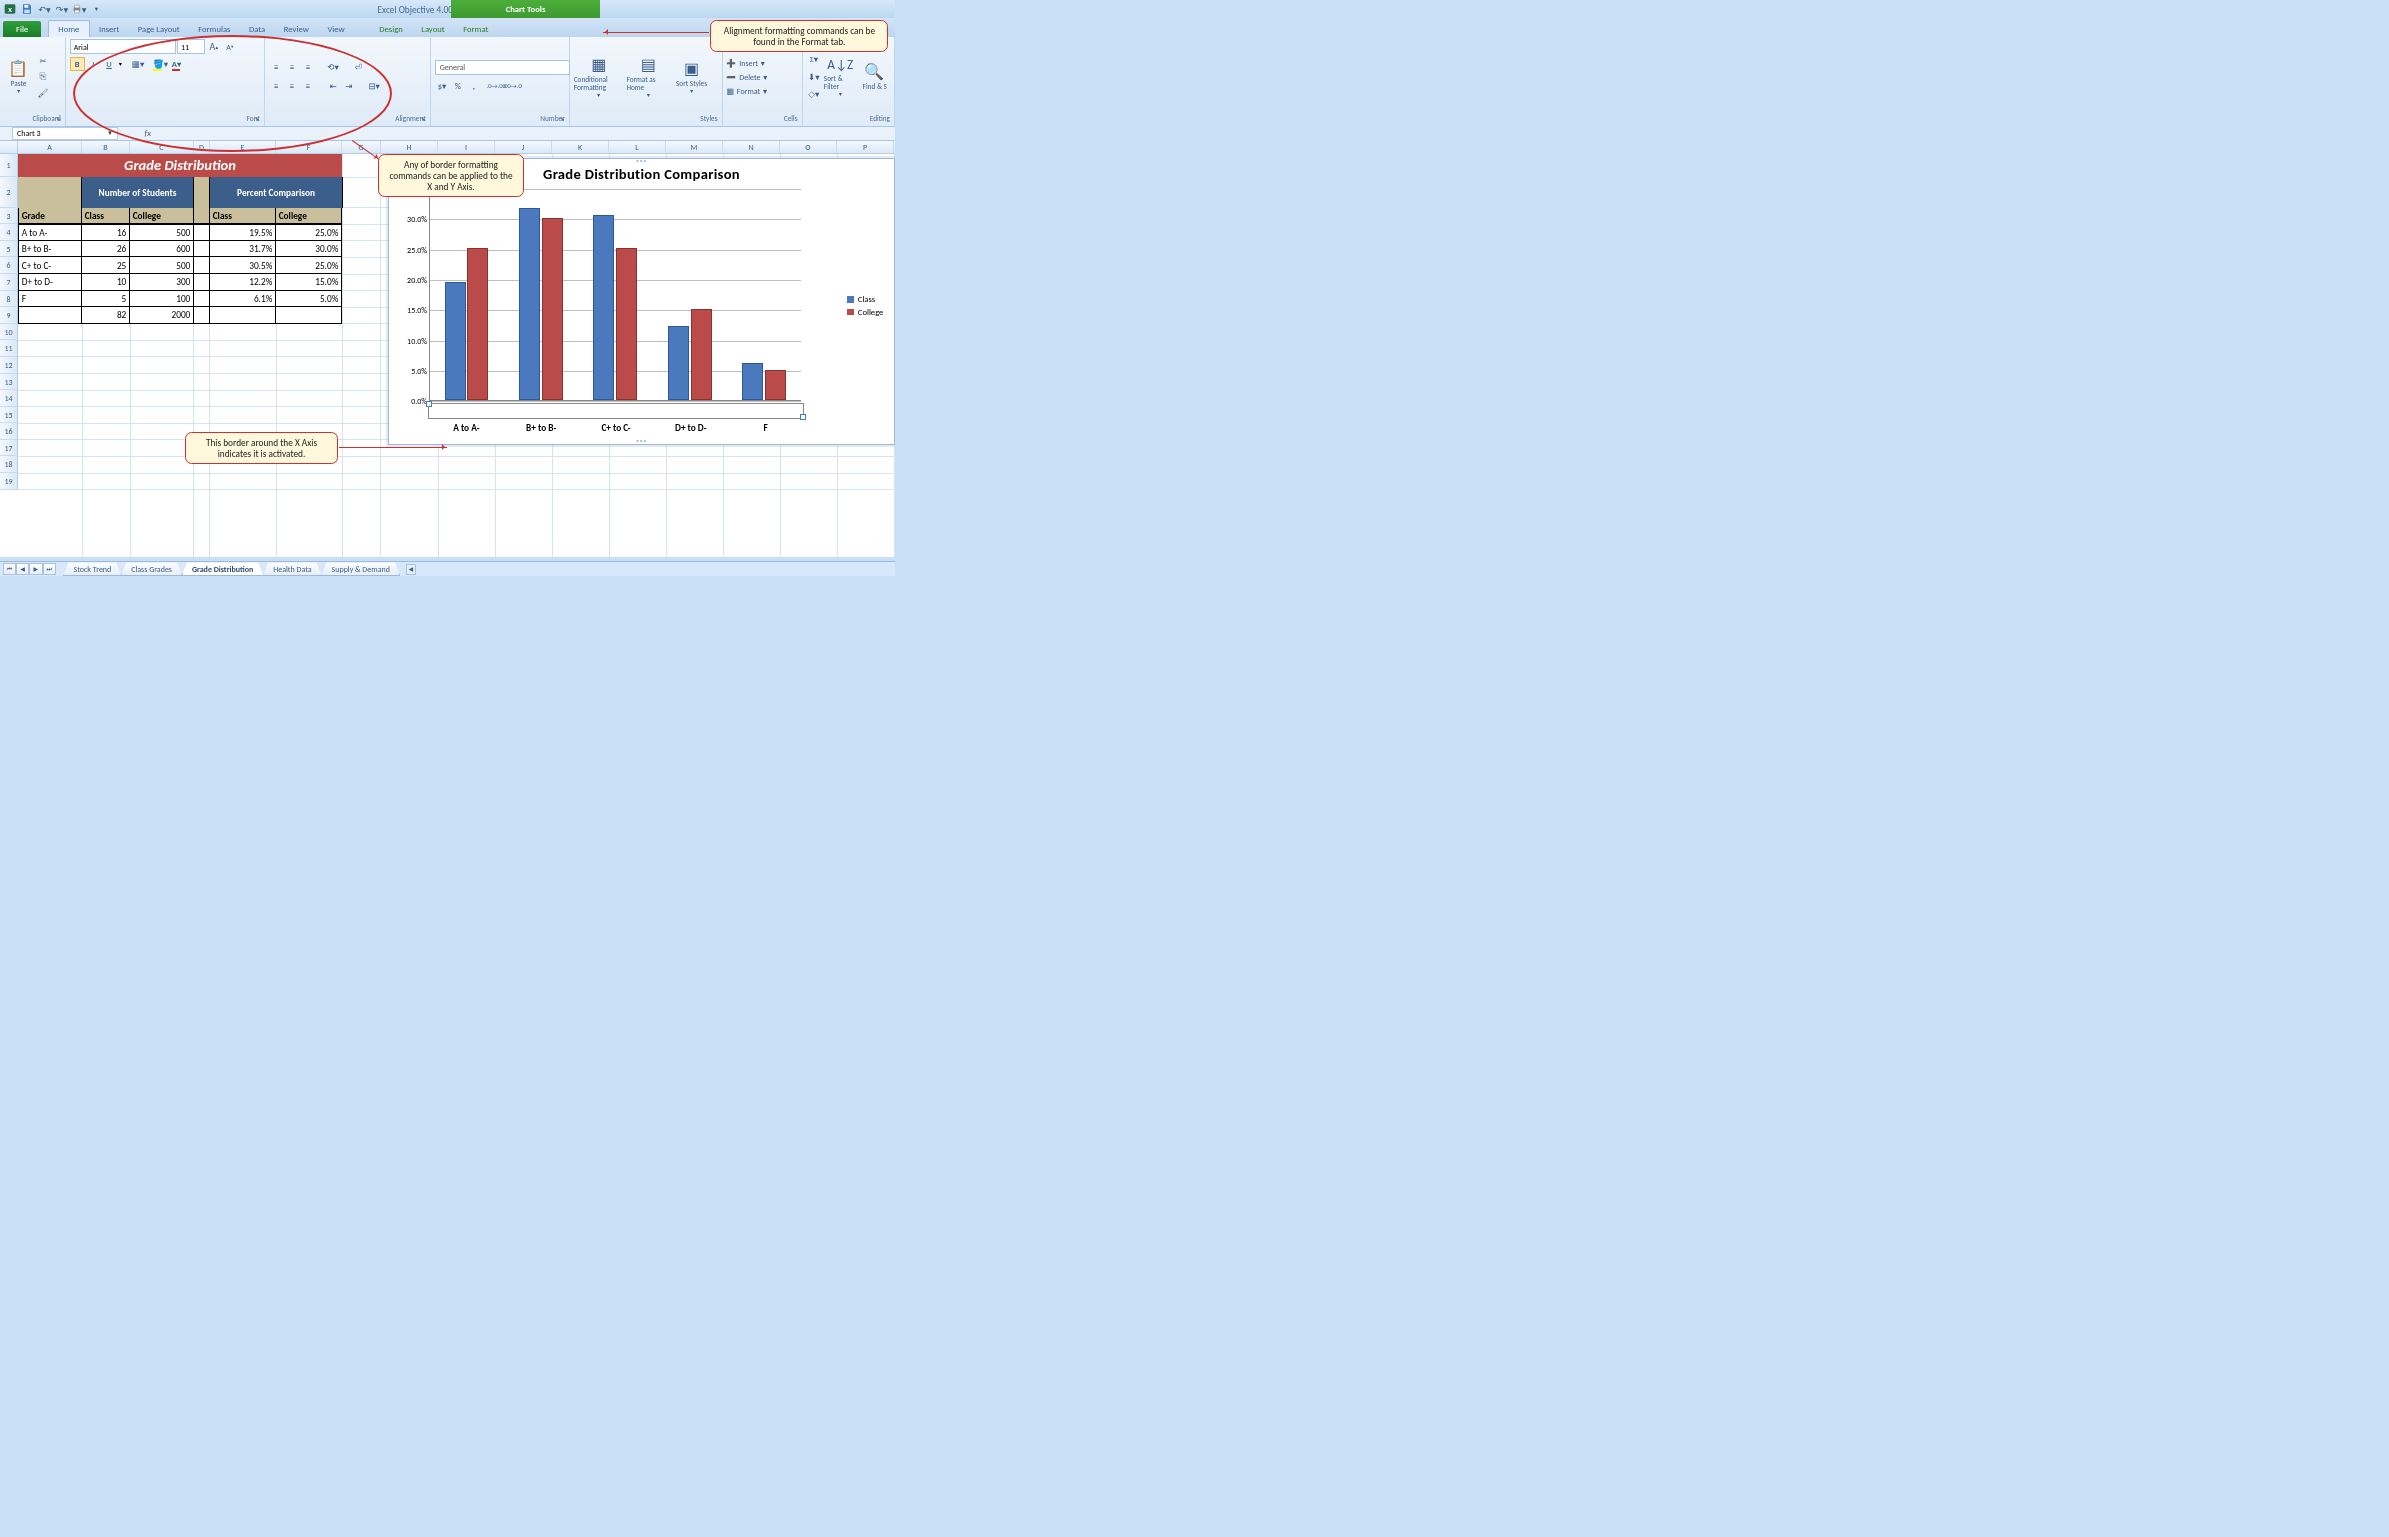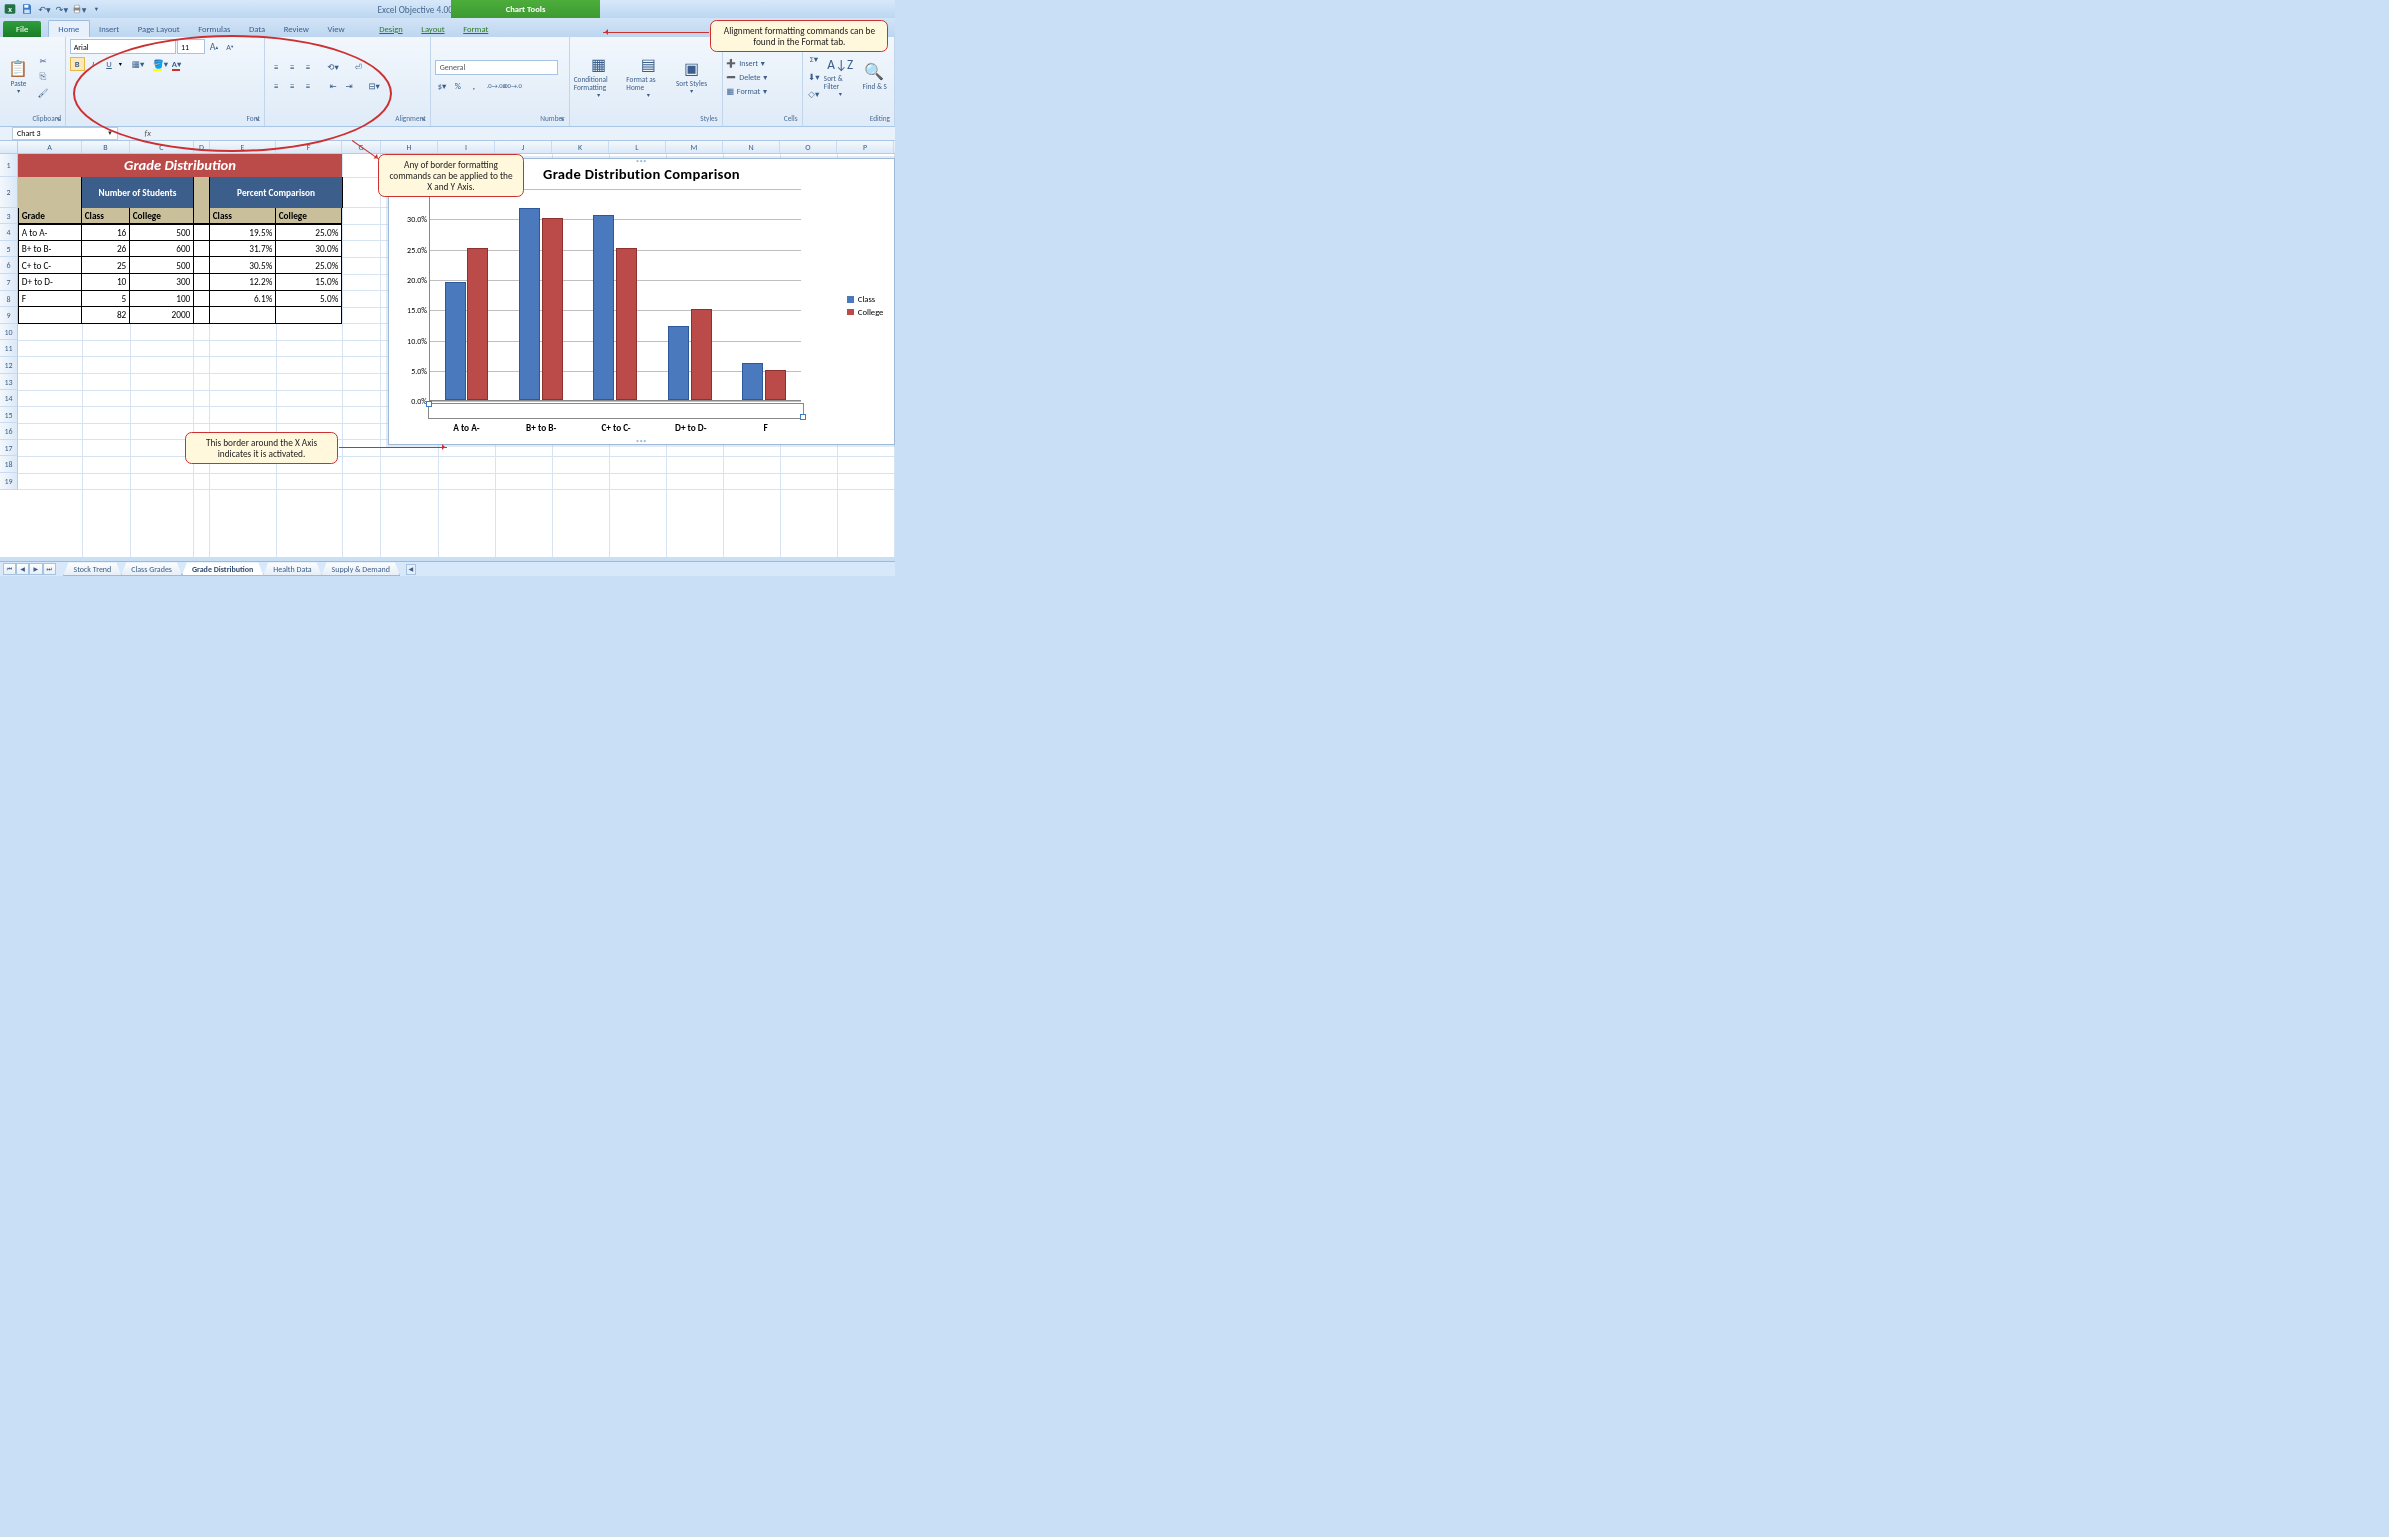--- a/index.html
+++ b/index.html
@@ -11,35 +11,35 @@
 .qat-btn { width: 14.6px; height: 14.6px; display: flex; align-items: center; justify-content: center; font-size: 9.3px; color: #3b5f8a; cursor: pointer; }
 .qat-btn.save { color: #2b5fa8; }
 .title-text { position: absolute; left: 50%; transform: translateX(-50%); font-size: 9.3px; color: #4a6a8f; }
 .chart-tools-head { position: absolute; right: 295px; top: 0; width: 149px; height: 18px; background: linear-gradient(#4cad3b,#3e9a31); color: #fff; text-align: center; font-size: 8.6px; line-height: 18px; font-weight: bold; }
 
 
 .tabrow { height: 18.6px; background: linear-gradient(#d2e4f7,#bdd6ef); display: flex; align-items: flex-end; padding-left: 2.7px; position: relative; }
 .file-tab { background: linear-gradient(#2f9e3c,#1a7d27); color: #fff; padding: 2.7px 13.3px; border-radius: 2px 2px 0 0; font-size: 8.6px; margin-right: 6.6px; cursor: pointer; }
 .tab { padding: 3.3px 9.3px 2.7px; font-size: 8.6px; color: #3b5f8a; cursor: pointer; }
 .tab.active { background: #e8f1fb; border: 0.7px solid #9cbce0; border-bottom: none; border-radius: 2px 2px 0 0; color: #2b5fa8; }
-.ctx-tab { color: #2d7a24; text-decoration: underline; }
+.ctx-tab { color: #2d7a24; }
 
 
 .ribbon { height: 90px; background: linear-gradient(#f2f7fc,#dfebf8); border-bottom: 0.7px solid #a9c6e6; display: flex; }
 .rgroup { border-right: 0.7px solid #c1d6ed; padding: 2.7px 4px 1.3px; display: flex; flex-direction: column; justify-content: space-between; }
 .rgroup-label { text-align: right; font-size: 7.3px; color: #4c6f96; padding-bottom: 1.3px; position: relative; }
 .rgroup-label .dlg { position: absolute; right: 0; bottom: 1.3px; font-size: 6px; color: #5a7ba1; cursor: pointer; }
 .rbody { display: flex; gap: 2.7px; flex: 1; }
 .bigbtn { display: flex; flex-direction: column; align-items: center; justify-content: center; width: 29px; font-size: 7.3px; color: #3b5f8a; cursor: pointer; }
 .bigbtn .ic { font-size: 16px; margin-bottom: 1.3px; }
 .btncol { display: flex; flex-direction: column; gap: 1.3px; justify-content: center; }
 .smbtn { width: 14.6px; height: 14.6px; display: flex; align-items: center; justify-content: center; font-size: 8.6px; color: #3b5f8a; cursor: pointer; border: 0.7px solid transparent; }
 .fontname { width: 106px; height: 14.6px; border: 0.7px solid #a8c3e2; background: #fff; font-size: 8px; padding: 0 13.3px 0 2.7px; }
 .fontsize { width: 28px; height: 14.6px; border: 0.7px solid #a8c3e2; background: #fff; font-size: 8px; padding: 0 9.3px 0 2.7px; }
-.numfmt { width: 123px; height: 14.6px; border: 0.7px solid #a8c3e2; background: #fff; font-size: 8px; padding: 0 13.3px 0 4px; color: #555; }
+.numfmt { width: 135px; height: 14.6px; border: 0.7px solid #a8c3e2; background: #fff; font-size: 8px; padding: 0 13.3px 0 4px; color: #555; }
 
 
 .fbar { height: 14.6px; background: #e9f1fb; border-bottom: 0.7px solid #a9c6e6; display: flex; align-items: center; }
 .namebox { width: 106px; height: 13.3px; border: 0.7px solid #b7cce5; background: #fff; margin-left: 12px; font-size: 8px; padding: 0 4px; display: flex; align-items: center; justify-content: space-between; }
 .namebox .dd { font-size: 6px; color: #333; }
 .fx { margin-left: 26.6px; font-style: italic; color: #555; font-size: 8.6px; }
 
 
 .gridwrap { position: relative; height: 416px; background: #fff; overflow: hidden; }
 .colhdrs { display: flex; height: 13.3px; background: linear-gradient(#f4f8fd,#dbe8f7); border-bottom: 0.7px solid #b6cde8; position: absolute; top:0; left:18px; right:0; }

